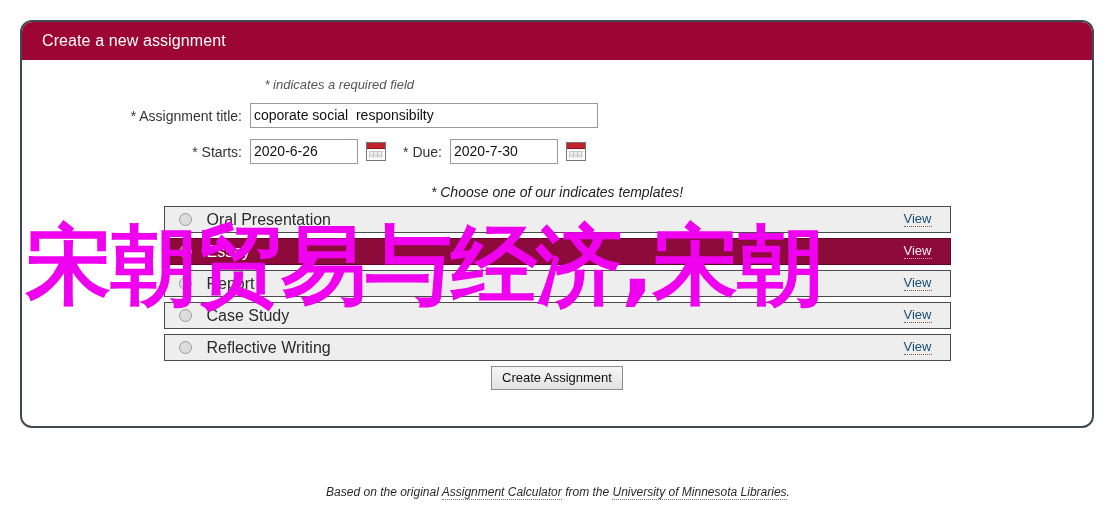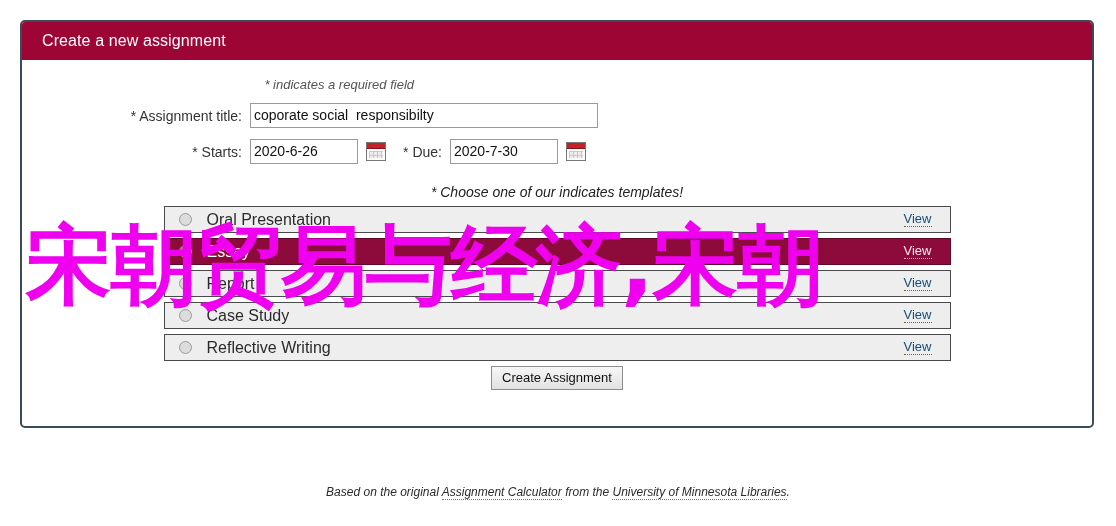--- a/index.html
+++ b/index.html
@@ -13,21 +13,21 @@
     font-family: "Liberation Sans", sans-serif;
     color: #222;
   }
 
   
   #panel {
     position: absolute;
     left: 20px; top: 20px;
     width: 1074px; height: 408px;
     border: 2px solid #3d4b56;
-    border-radius: 5px;
+    border-radius: 12px;
     background: #ffffff;
     box-sizing: border-box;
     overflow: hidden;
   }
 
   
   #titlebar {
     height: 38px;
     background: #9c0534;
     color: #ffffff;

